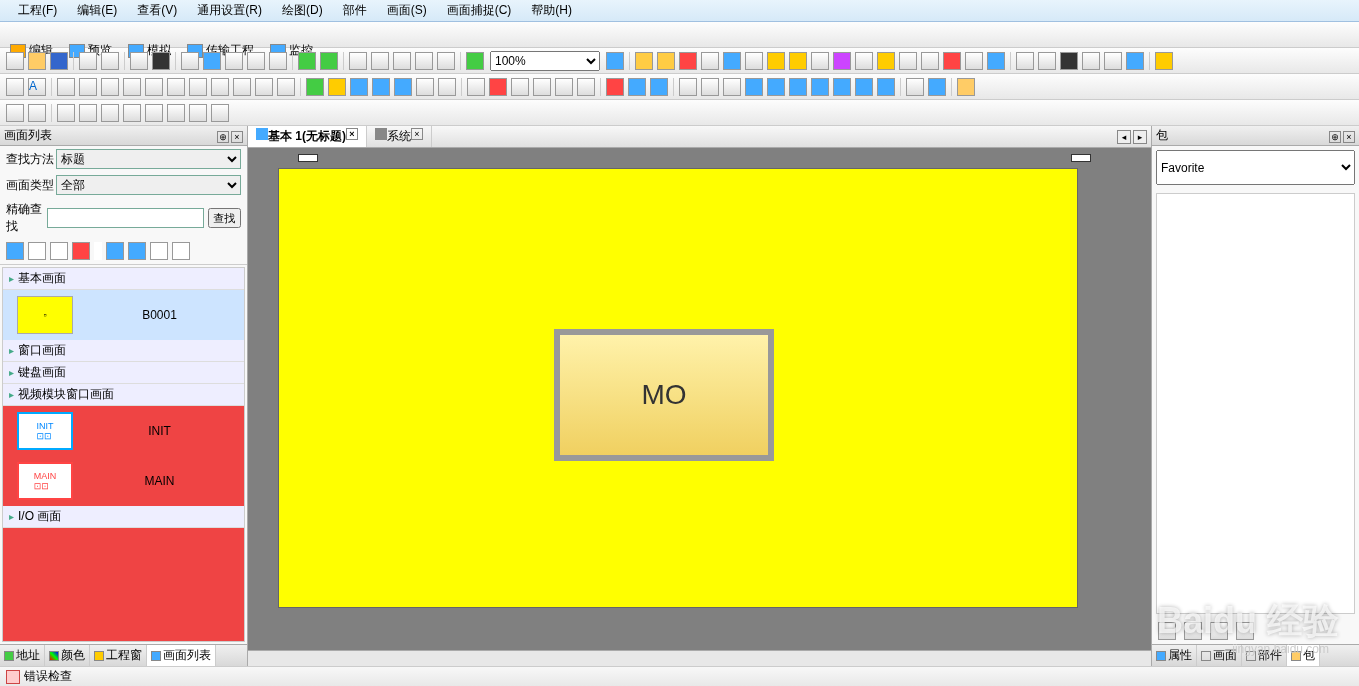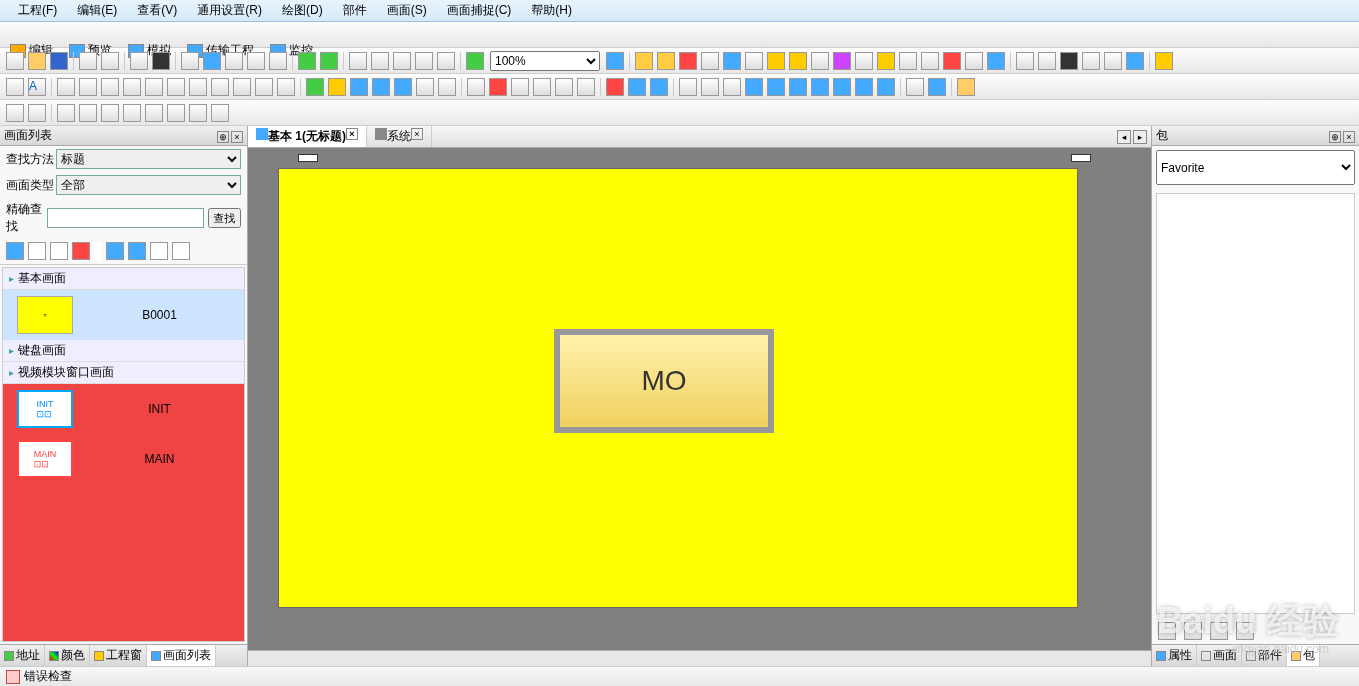--- a/index.html
+++ b/index.html
@@ -48,21 +48,21 @@
 .doctabs { height: 22px; background: linear-gradient(#f8f8f8, #e0e0e0); display: flex; align-items: center; border-bottom: 1px solid #aaa; }
 .doctab { padding: 2px 8px; display: flex; align-items: flex-start; cursor: pointer; border-right: 1px solid #ccc; }
 .doctab.active { background: #fff; font-weight: bold; }
 .doctab .x { width: 12px; height: 12px; border: 1px solid #888; font-size: 9px; text-align: center; line-height: 10px; }
 .navbtns { margin-left: auto; display: flex; gap: 2px; padding-right: 4px; }
 .navbtns span { width: 14px; height: 14px; border: 1px solid #888; background: #eee; cursor: pointer; text-align: center; font-size: 9px; line-height: 12px; }
 
 .canvas-wrap { flex: 1; background: #808080; position: relative; overflow: auto; padding: 20px 30px; }
 .handle { position: absolute; width: 20px; height: 8px; background: #fff; border: 1px solid #333; }
 .design { width: 800px; height: 440px; background: #ffff00; background-image: radial-gradient(#888 0.5px, transparent 0.5px); background-size: 20px 20px; position: relative; border: 1px solid #666; }
-.mo-btn { position: absolute; left: 275px; top: 160px; width: 220px; height: 104px; background: linear-gradient(#fff2aa, #f0d060); border: 6px solid #999; display: flex; align-items: center; justify-content: center; font-size: 28px; font-family: "SimHei", sans-serif; color: #333; cursor: pointer; }
+.mo-btn { position: absolute; left: 275px; top: 160px; width: 220px; height: 132px; background: linear-gradient(#fff2aa, #f0d060); border: 6px solid #999; display: flex; align-items: center; justify-content: center; font-size: 28px; font-family: "SimHei", sans-serif; color: #333; cursor: pointer; }
 
 .hscroll { height: 16px; background: #e8e8e8; border-top: 1px solid #aaa; }
 
 .rightpanel { width: 208px; border-left: 1px solid #aaa; background: #f8f8f8; display: flex; flex-direction: column; }
 .fav-sel { margin: 4px; height: 35px; }
 .fav-area { flex: 1; margin: 4px; background: #fff; border: 1px solid #ccc; }
 .righttabs { height: 22px; background: linear-gradient(#f0f0f0, #d8d8d8); display: flex; border-top: 1px solid #aaa; }
 
 .errorbar { height: 20px; background: linear-gradient(#f8f8f8, #e8e8e8); border-top: 1px solid #ccc; display: flex; align-items: center; padding-left: 6px; gap: 4px; }
 .errorbar .ico { width: 14px; height: 14px; border: 1px solid #c44; background: #fcc; }
@@ -262,30 +262,32 @@
       <span style="background:#4af"></span>
       <span></span>
       <span></span>
     </div>
     <div class="treearea">
       <div class="tree-cat">基本画面</div>
       <div class="tree-item sel">
         <div class="thumb">▫</div>
         <span class="item-label">B0001</span>
       </div>
+      <div class="tree-cat">窗口画面</div>
       <div class="tree-cat">键盘画面</div>
       <div class="tree-cat">视频模块窗口画面</div>
       <div class="tree-item">
         <div class="thumb init">INIT<br>⊡⊡</div>
         <span class="item-label">INIT</span>
       </div>
       <div class="tree-item">
         <div class="thumb main">MAIN<br>⊡⊡</div>
         <span class="item-label">MAIN</span>
       </div>
+      <div class="tree-cat">I/O 画面</div>
     </div>
     <div class="lefttabs">
       <div class="lefttab">
           <span class="dot" style="background:#4c4"></span>
           <span>地址</span>
         </div>
       <div class="lefttab">
           <span class="dot" style="background:linear-gradient(45deg,#f00,#0f0,#00f)"></span>
           <span>颜色</span>
         </div>

